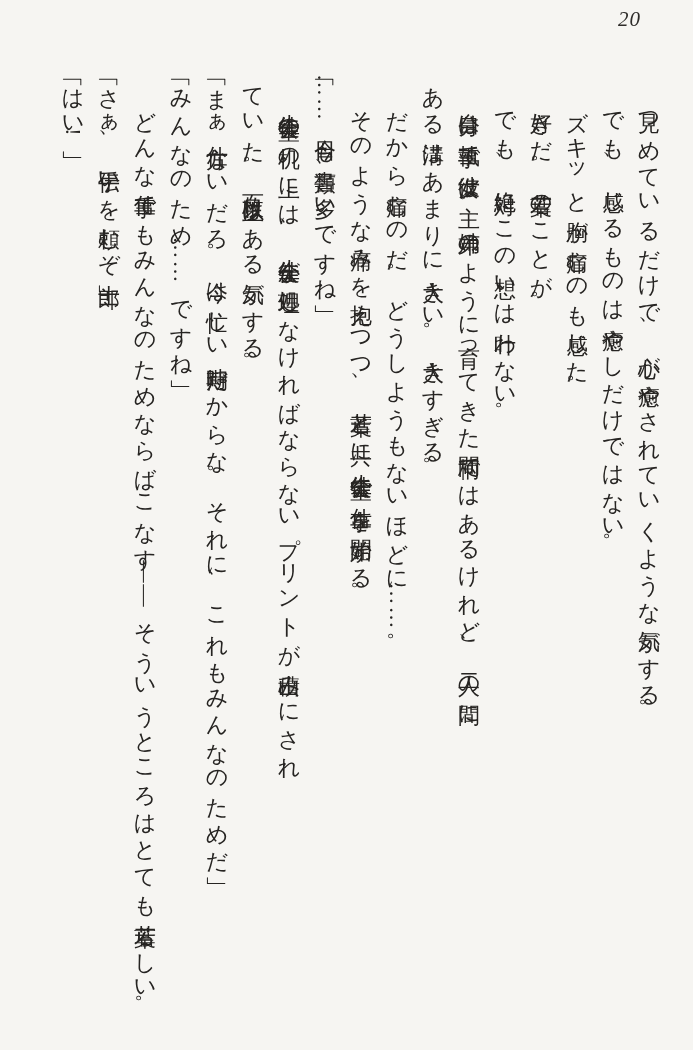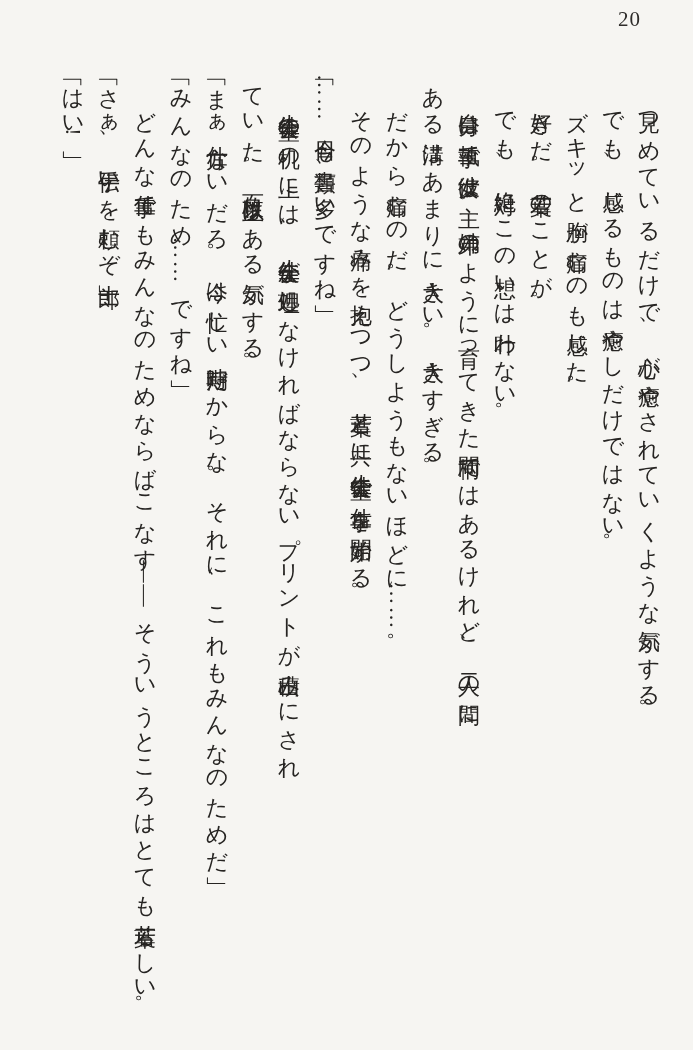--- a/index.html
+++ b/index.html
@@ -15,20 +15,21 @@
     overflow: hidden;
   }
   .page {
     position: absolute;
     inset: 0;
   }
   .page-number {
     position: absolute;
     top: 7px;
     right: 52px;
+    font-style: italic;
     font-size: 21px;
     color: #2e2c2a;
     letter-spacing: 1px;
   }
   .text-block {
     position: absolute;
     top: 72px;
     right: 26px;
     height: 952px;
     writing-mode: vertical-rl;

